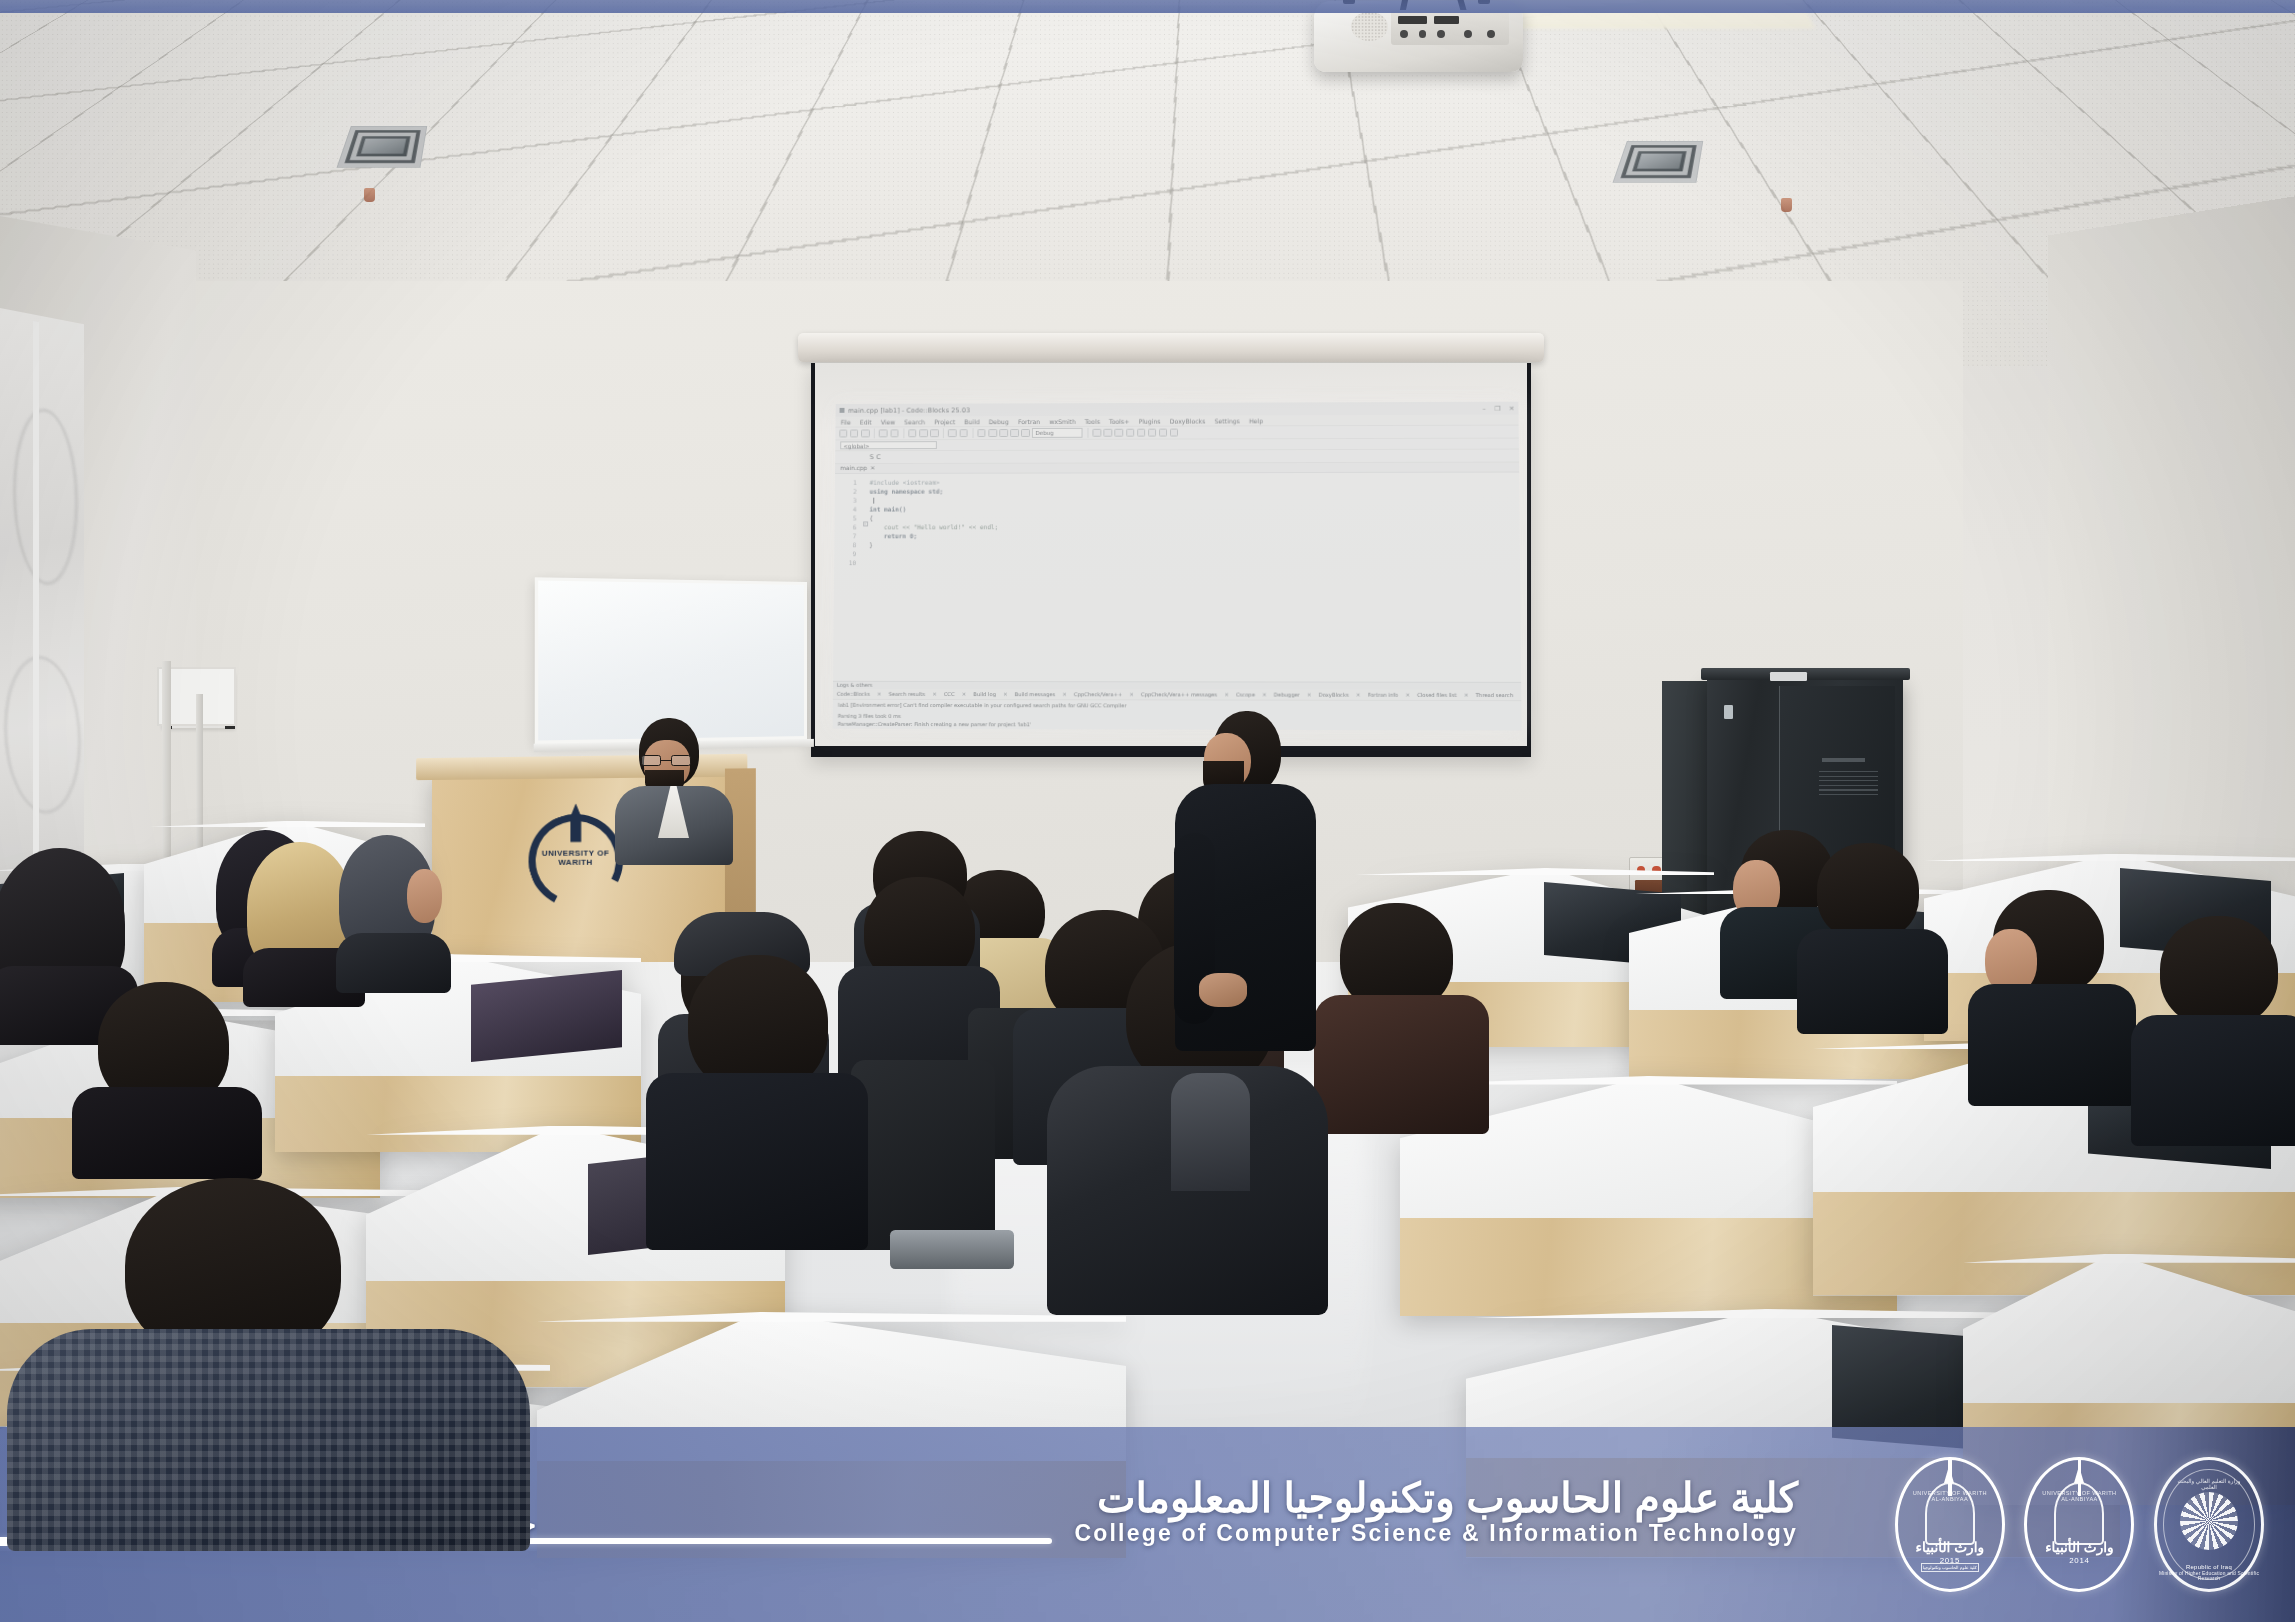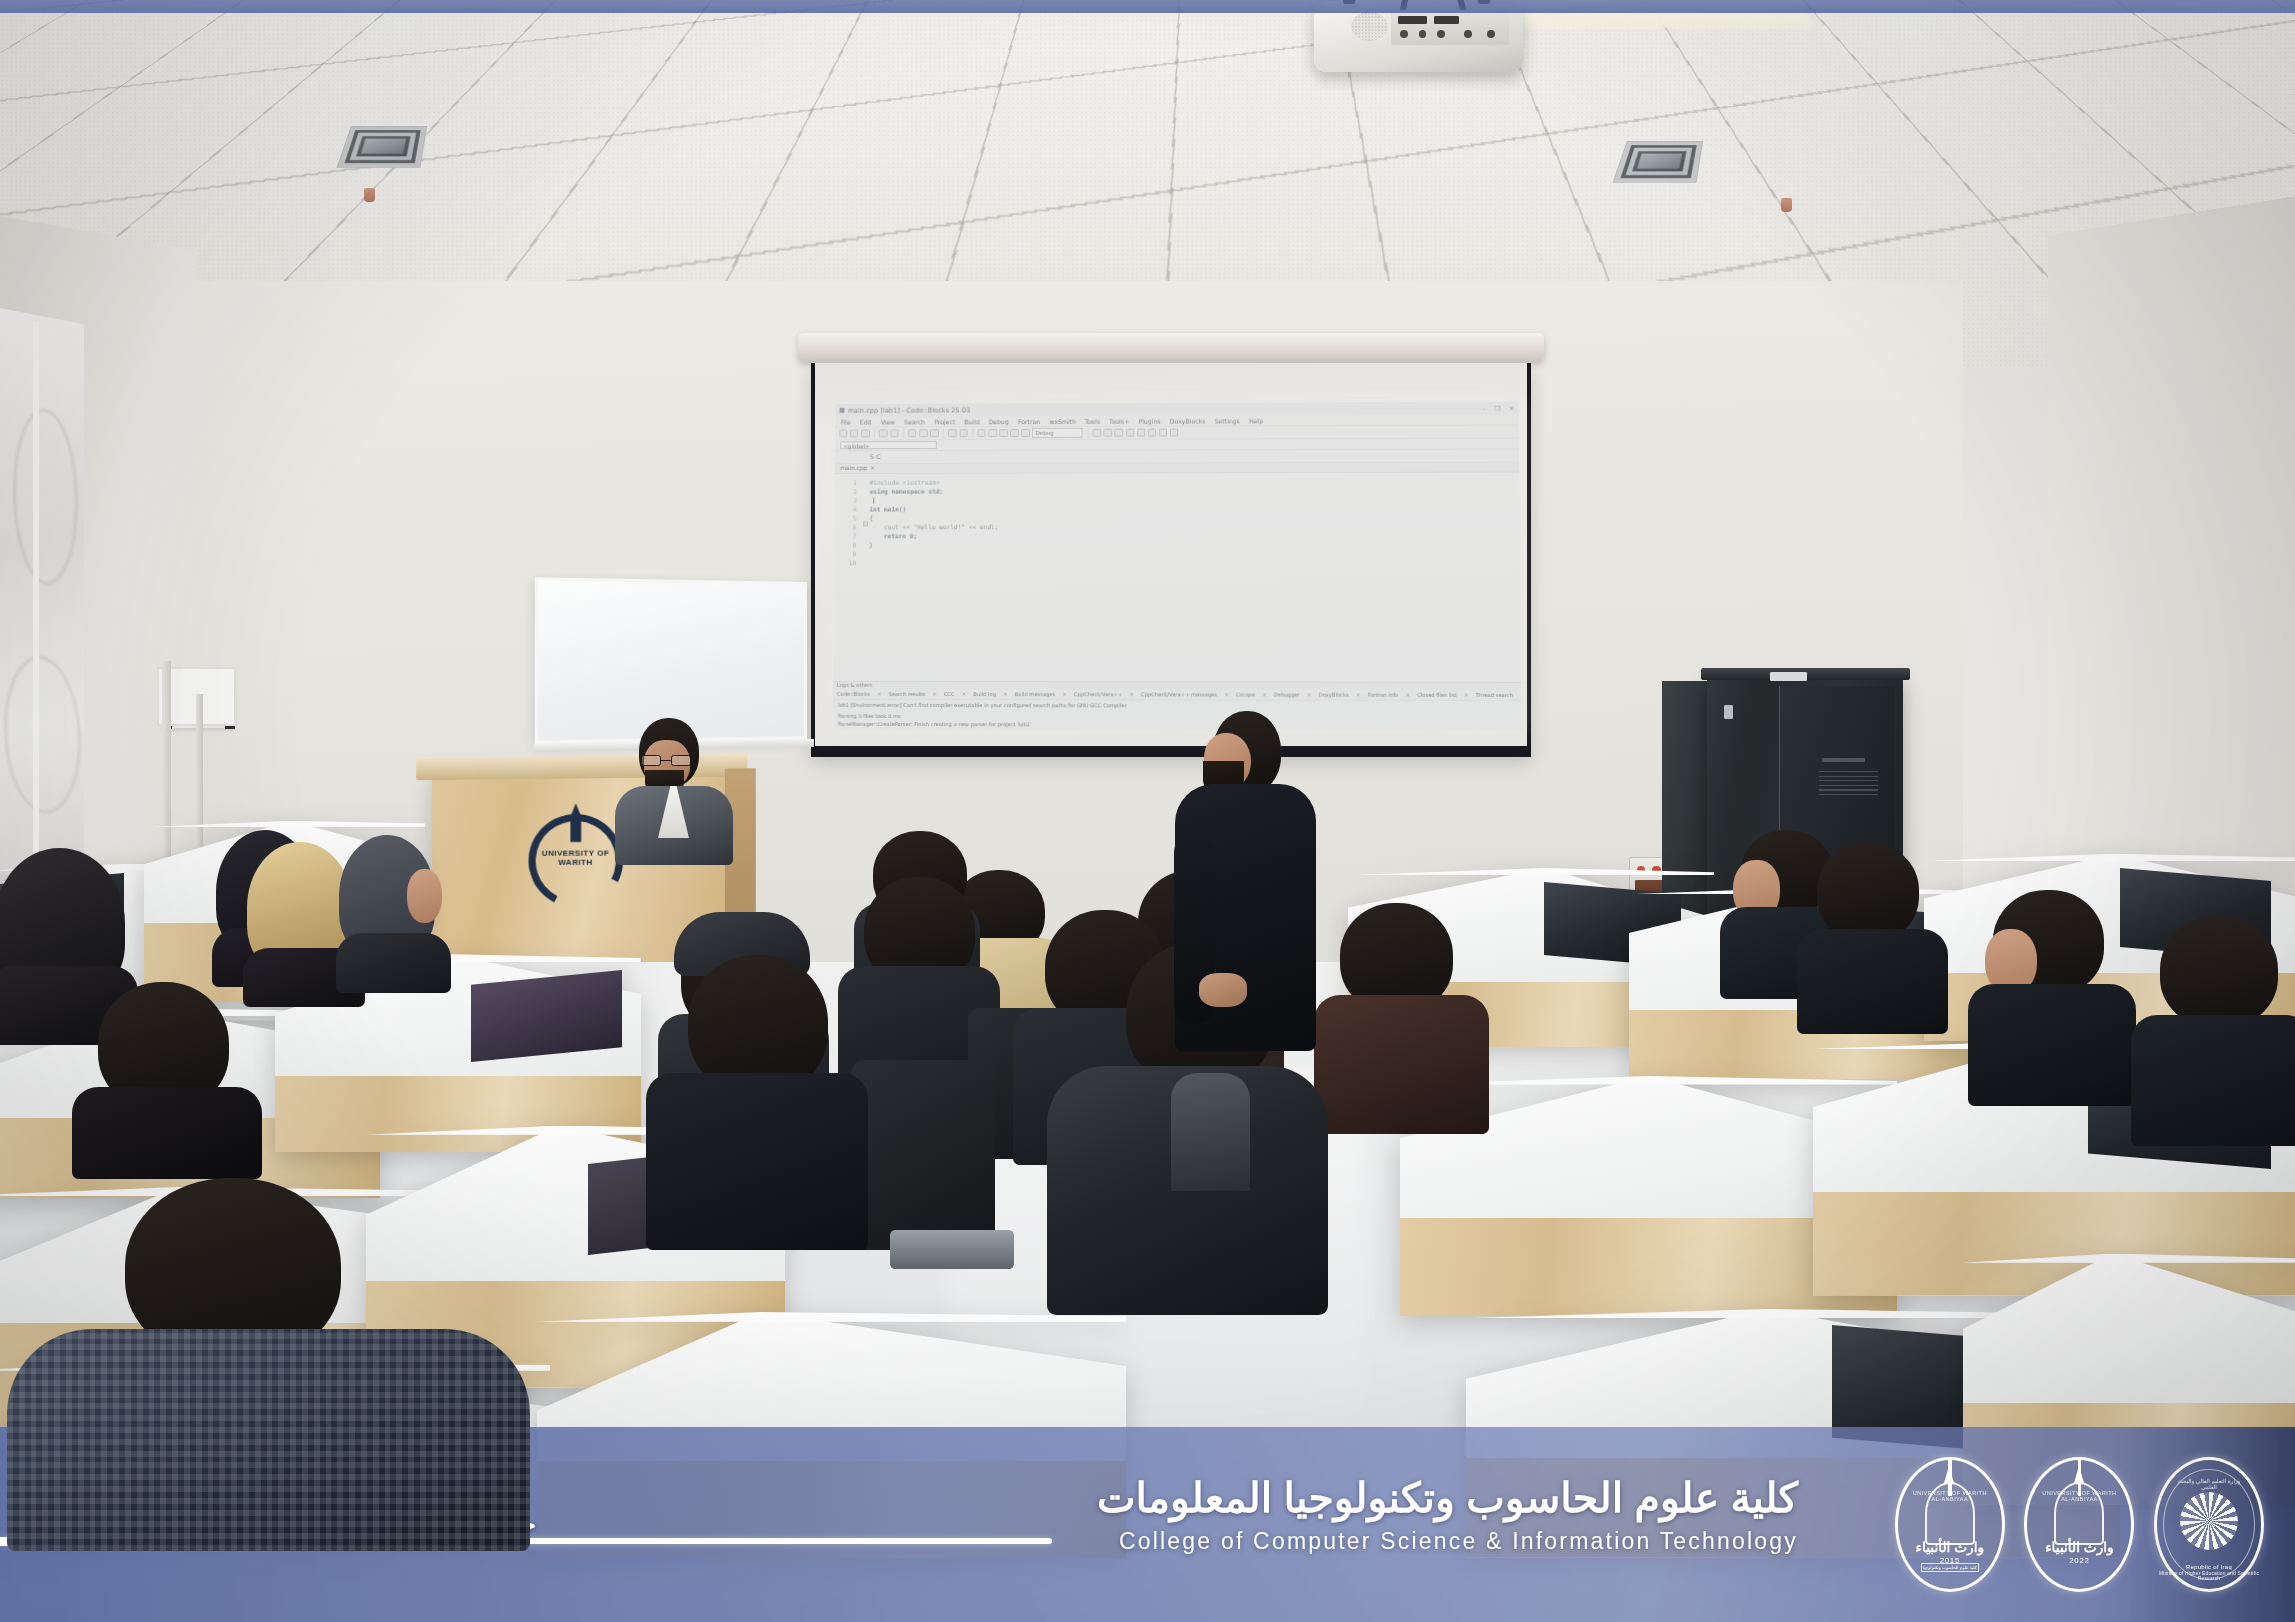--- a/index.html
+++ b/index.html
@@ -282,21 +282,21 @@
   .f-uni { position:absolute; left:39px; top:82px; width:497px;
     text-align:right; color:#fff; direction:rtl;
     font-size:26px; font-weight:bold; letter-spacing:0.3px;
     text-shadow:0 1.3px 3.9px rgba(20,28,60,.55); }
   .f-uni small { font-size:15px; font-weight:normal; }
 
   .f-college { position:absolute; right:497px; top:50px; width:982px; text-align:right;
     color:#fff; text-shadow:0 1.3px 5.2px rgba(20,28,60,.5); }
   .f-col-ar { direction:rtl; font-size:41px; font-weight:bold; line-height:1.06;
     letter-spacing:0.7px; }
-  .f-col-en { font-size:23px; font-weight:normal; letter-spacing:2.2px; margin-top:8px; }
+  .f-col-en { font-size:23px; font-weight:bold; letter-spacing:2.2px; margin-top:0; }
 
   .seals { position:absolute; right:31px; top:30px; display:flex; gap:19.6px; align-items:center; }
   .seal { position:relative; width:110px; height:135px; }
   .seal .oval { position:absolute; inset:0; border:3.9px solid #ffffff; border-radius:50%;
     box-shadow:0 0 9.2px rgba(255,255,255,.3); }
   .seal .inner { position:absolute; left:17px; top:17px; right:17px; bottom:17px; }
   .seal .dome { position:absolute; left:50%; top:8%; width:50px; height:63px; margin-left:-25px;
     border:2px solid rgba(255,255,255,.92); border-radius:50% 50% 8% 8%;
     background:rgba(255,255,255,.05); }
   .seal .spire { position:absolute; left:50%; top:-16%; width:3.3px; height:38px; margin-left:-1.6px;
@@ -834,21 +834,21 @@
         </div>
       </div>
 
       <div class="seal">
         <div class="oval"></div>
         <div class="inner">
           <div class="spire"></div>
           <div class="dome"></div>
           <div class="en">UNIVERSITY OF WARITH AL-ANBIYAA</div>
           <div class="ar">وارث الأنبياء</div>
-          <div class="yr">2022</div>
+          <div class="yr">2014</div>
         </div>
       </div>
 
       <div class="seal ministry">
         <div class="oval"></div>
         <div class="ring2"></div>
         <div class="burstbg"></div>
         <div class="burst"></div>
         <div class="inner">
           <div class="en" style="top:4%">وزارة التعليم العالي والبحث العلمي</div>

